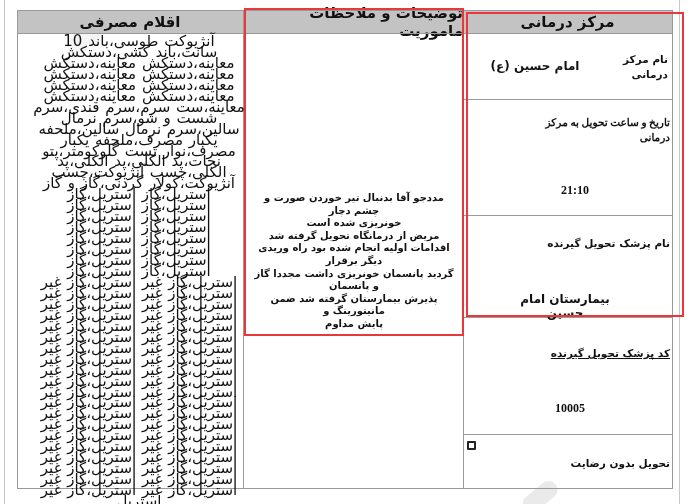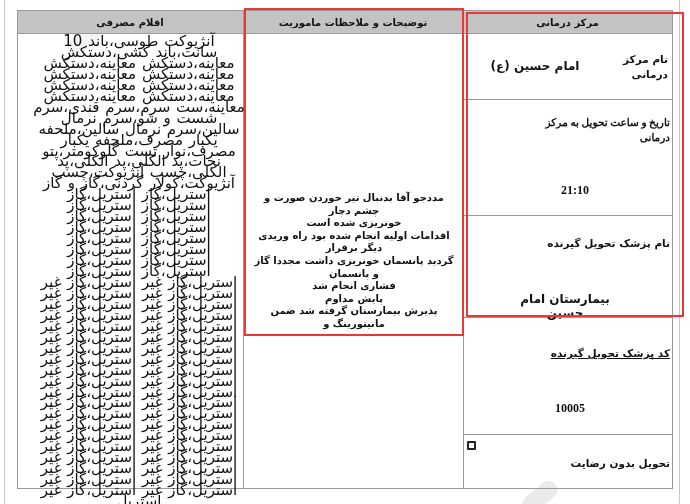--- a/index.html
+++ b/index.html
@@ -11,21 +11,21 @@
   }
   .page-frame {
     position: absolute; left: 4px; top: -2px; width: 676px; height: 520px;
     border: 1px solid #c8c8c8; box-sizing: border-box;
   }
   .grid-line { position: absolute; background: #9a9a9a; }
   .header-cell {
     position: absolute; top: 11px; height: 22px;
     background: #c3c3c3;
     display: flex; align-items: center; justify-content: center;
-    font-weight: bold; font-size: 10px; direction: rtl;
+    font-weight: bold; font-size: 15px; direction: rtl;
   }
   .cell { position: absolute; direction: rtl; box-sizing: border-box; }
   .label { font-weight: bold; font-size: 10.5px; line-height: 15px; text-align: right; }
   .value { font-weight: bold; font-size: 12px; text-align: center; }
   .value-num { font-family: "Liberation Serif", serif; font-weight: bold; font-size: 12px; text-align: center; }
   .notes-text {
     position: absolute; left: 250px; top: 192px; width: 208px;
     direction: rtl; text-align: center; font-weight: bold;
     font-size: 10px; line-height: 12.6px;
   }
@@ -67,25 +67,25 @@
 <div class="grid-line" style="left:463px;top:99px;width:209px;height:1px;"></div>
 <div class="grid-line" style="left:463px;top:215px;width:209px;height:1px;"></div>
 <div class="grid-line" style="left:463px;top:317px;width:209px;height:1px;"></div>
 <div class="grid-line" style="left:463px;top:434px;width:209px;height:1px;"></div>
 
 <div class="items-text">آنژیوکت طوسی،باند 10 سانت،باند کشی،دستکش معاینه،دستکش معاینه،دستکش معاینه،دستکش معاینه،دستکش معاینه،دستکش معاینه،دستکش معاینه،دستکش معاینه،دستکش معاینه،ست سرم،سرم قندی،سرم شست و شو،سرم نرمال سالین،سرم نرمال سالین،ملحفه یکبار مصرف،ملحفه یکبار مصرف،نوار تست گلوکومتر،پتو نجات،پد الکلی،پد الکلی،پد الکلی،چسب آنژیوکت،چسب آنژیوکت،کولار گردنی،گاز و گاز استریل،گاز استریل،گاز استریل،گاز استریل،گاز استریل،گاز استریل،گاز استریل،گاز استریل،گاز استریل،گاز استریل،گاز استریل،گاز استریل،گاز استریل،گاز استریل،گاز استریل،گاز استریل،گاز استریل،گاز غیر استریل،گاز غیر استریل،گاز غیر استریل،گاز غیر استریل،گاز غیر استریل،گاز غیر استریل،گاز غیر استریل،گاز غیر استریل،گاز غیر استریل،گاز غیر استریل،گاز غیر استریل،گاز غیر استریل،گاز غیر استریل،گاز غیر استریل،گاز غیر استریل،گاز غیر استریل،گاز غیر استریل،گاز غیر استریل،گاز غیر استریل،گاز غیر استریل،گاز غیر استریل،گاز غیر استریل،گاز غیر استریل،گاز غیر استریل،گاز غیر استریل،گاز غیر استریل،گاز غیر استریل،گاز غیر استریل،گاز غیر استریل،گاز غیر استریل،گاز غیر استریل،گاز غیر استریل،گاز غیر استریل،گاز غیر استریل،گاز غیر استریل،گاز غیر استریل،گاز غیر استریل،گاز غیر استریل،گاز غیر استریل،گاز غیر استریل</div>
 
 <div class="notes-text">
   <div>مددجو آقا بدنبال تیر خوردن صورت و چشم دچار</div>
   <div>خونریزی شده است</div>
+  <div>مریض از درمانگاه تحویل گرفته شد</div>
   <div>اقدامات اولیه انجام شده بود راه وریدی دیگر برقرار</div>
   <div>گردید پانسمان خونریزی داشت مجددا گاز و پانسمان</div>
-  <div>فشاری انجام شد</div>
+  <div>پذیرش بیمارستان گرفته شد ضمن مانیتورینگ و</div>
   <div>پایش مداوم</div>
-  <div>پذیرش بیمارستان گرفته شد ضمن مانیتورینگ و</div>
 </div>
 
 <div class="cell label" style="left:600px;top:52px;width:68px;">نام مرکز درمانی</div>
 <div class="cell value" style="left:480px;top:59px;width:110px;">امام حسین (ع)</div>
 
 <div class="cell label" style="left:528px;top:115px;width:142px;font-family:Liberation Serif, serif;">تاریخ و ساعت تحویل به مرکز درمانی</div>
 <div class="cell value-num" style="left:530px;top:183px;width:90px;direction:ltr;">21:10</div>
 
 <div class="cell label" style="left:540px;top:236px;width:130px;">نام پزشک تحویل گیرنده</div>
 <div class="cell value" style="left:510px;top:292px;width:110px;">بیمارستان امام حسین</div>

